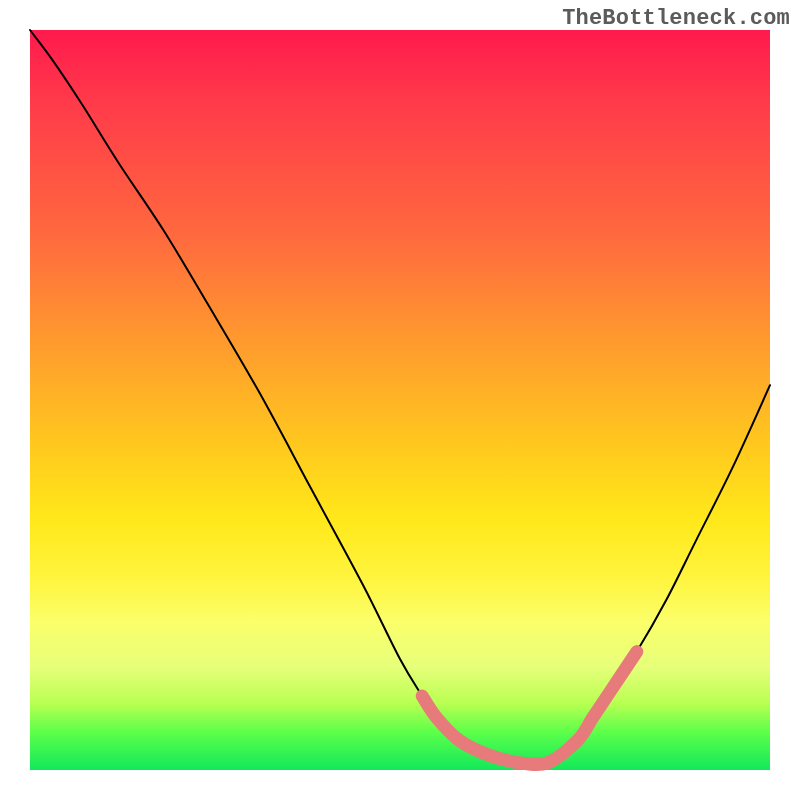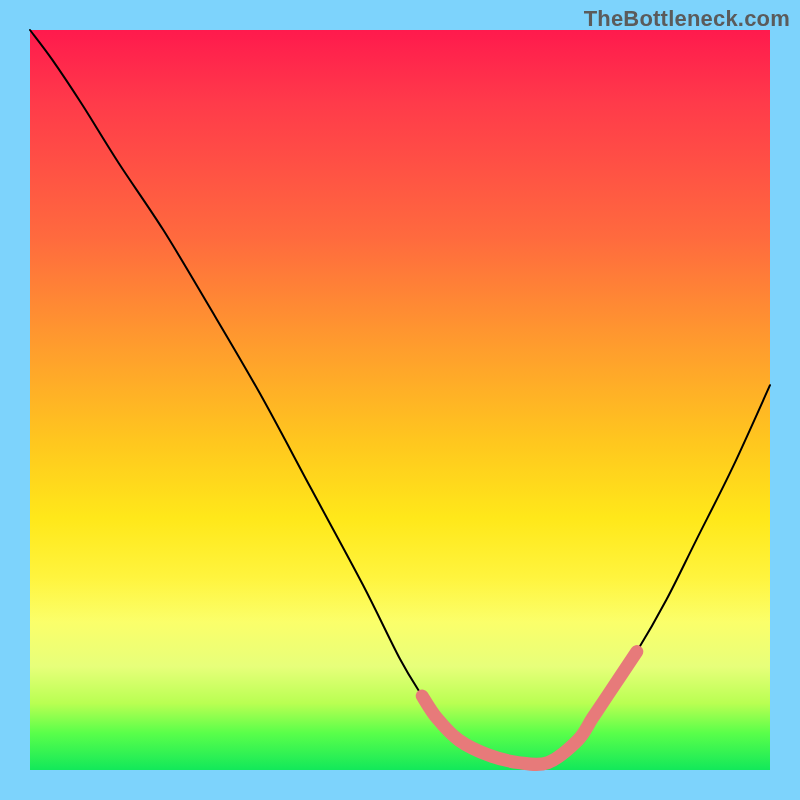--- a/index.html
+++ b/index.html
@@ -8,21 +8,22 @@
     width: 800px;
     height: 800px;
     background: #000;
     overflow: hidden;
     font-family: Arial, Helvetica, sans-serif;
   }
   .frame {
     position: relative;
     width: 800px;
     height: 800px;
-    background: #7dd3fc;
+    background: #ffffff;
+    font-family: Liberation Mono, monospace;
   }
   .watermark {
     position: absolute;
     top: 6px;
     right: 10px;
     color: #5b5b5b;
     font-size: 22px;
     font-weight: 600;
     letter-spacing: 0.2px;
     z-index: 5;

